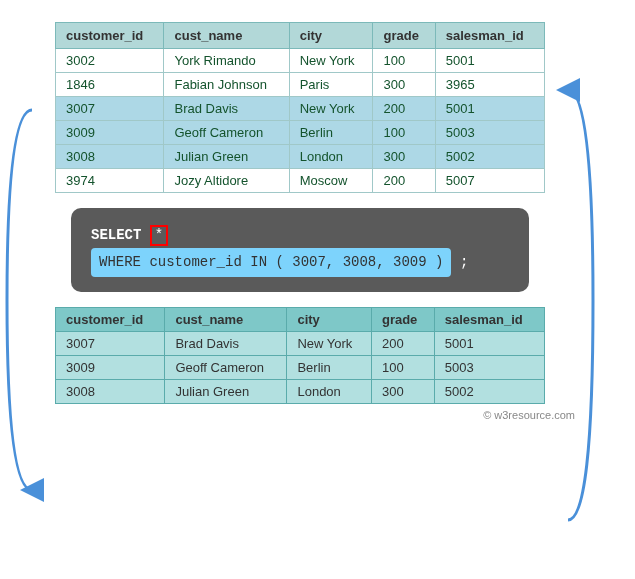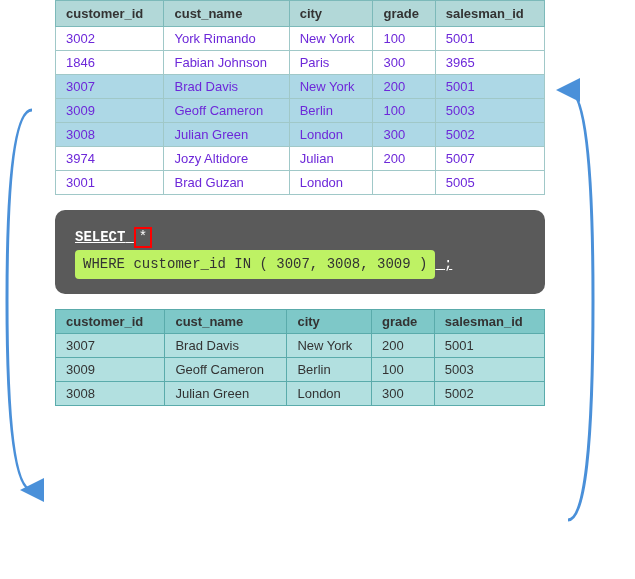--- a/index.html
+++ b/index.html
@@ -8,21 +8,21 @@
       font-family: Arial, sans-serif;
       font-size: 13px;
       width: 635px;
       min-height: 579px;
       position: relative;
       overflow: hidden;
     }
 
     .main-container {
       width: 600px;
-      padding: 0 15px;
+      padding: 22px 15px;
       position: relative;
     }
 
     
     .table-wrapper {
       position: relative;
       margin: 0 auto;
     }
 
     table {
@@ -35,21 +35,21 @@
       border: 1px solid #7cb9b9;
       padding: 5px 10px;
       text-align: left;
       font-weight: bold;
       color: #333;
     }
 
     table td {
       border: 1px solid #a0c8c8;
       padding: 4px 10px;
-      color: #6d28d9;
+      color: #14532d;
       background: #fff;
     }
 
     table tr.highlight-blue td {
       background: #add8e6;
     }
 
     table tr.normal-row td {
       background: #fff;
     }
@@ -79,21 +79,21 @@
     .sql-asterisk {
       display: inline-block;
       border: 2px solid red;
       color: #fff;
       padding: 0 3px;
       line-height: 1.2;
     }
 
     .sql-where-line {
       display: inline-block;
-      background: #bef264;
+      background: #7dd3fc;
       color: #333;
       padding: 2px 8px;
       border-radius: 4px;
     }
 
     
     .bottom-table-wrapper {
       margin: 10px 0 0 0;
     }
 
@@ -191,36 +191,29 @@
           <tr class="highlight-blue">
             <td>3008</td>
             <td>Julian Green</td>
             <td>London</td>
             <td>300</td>
             <td>5002</td>
           </tr>
           <tr class="normal-row">
             <td>3974</td>
             <td>Jozy Altidore</td>
-            <td>Julian</td>
+            <td>Moscow</td>
             <td>200</td>
             <td>5007</td>
-          </tr>
-          <tr class="normal-row">
-            <td>3001</td>
-            <td>Brad Guzan</td>
-            <td>London</td>
-            <td></td>
-            <td>5005</td>
           </tr>
         </tbody>
     </table>
   </div>
 
-  <div class="sql-box" style="margin: 15px 40px; text-decoration: underline;">
+  <div class="sql-box" style="margin: 15px 56px;">
     <span class="sql-line">
       <span class="sql-keyword">SELECT</span>
       <span> </span>
       <span class="sql-asterisk">*</span>
     </span>
     <span class="sql-line">
       <span class="sql-where-line">WHERE customer_id IN ( 3007, 3008, 3009 )</span>
       <span> <span>;</span></span>
     </span>
   </div>
@@ -255,14 +248,15 @@
             <td>3008</td>
             <td>Julian Green</td>
             <td>London</td>
             <td>300</td>
             <td>5002</td>
           </tr>
         </tbody>
     </table>
   </div>
 
+  <div class="watermark">© w3resource.com</div>
 
 </div>
 
 </body></html>

